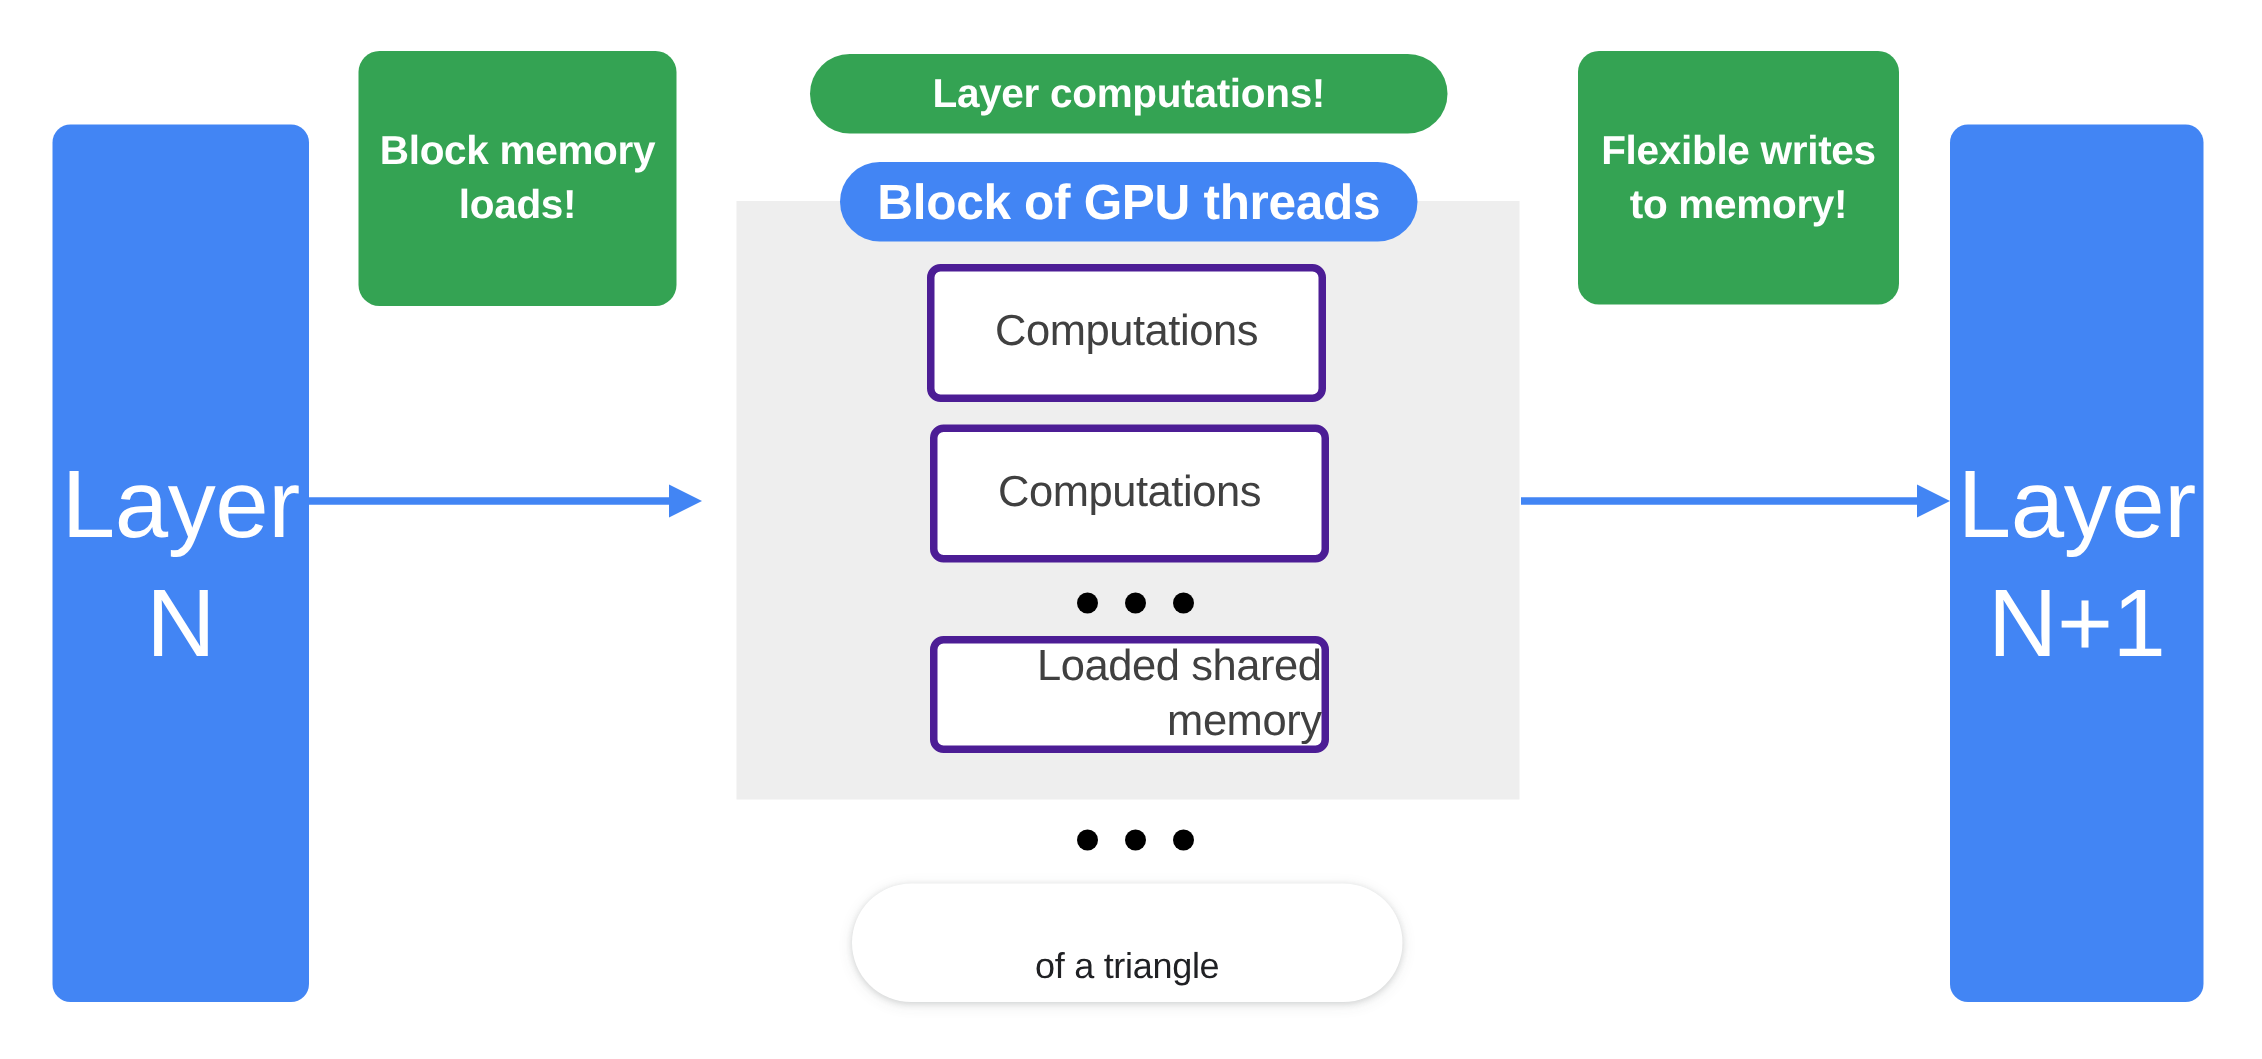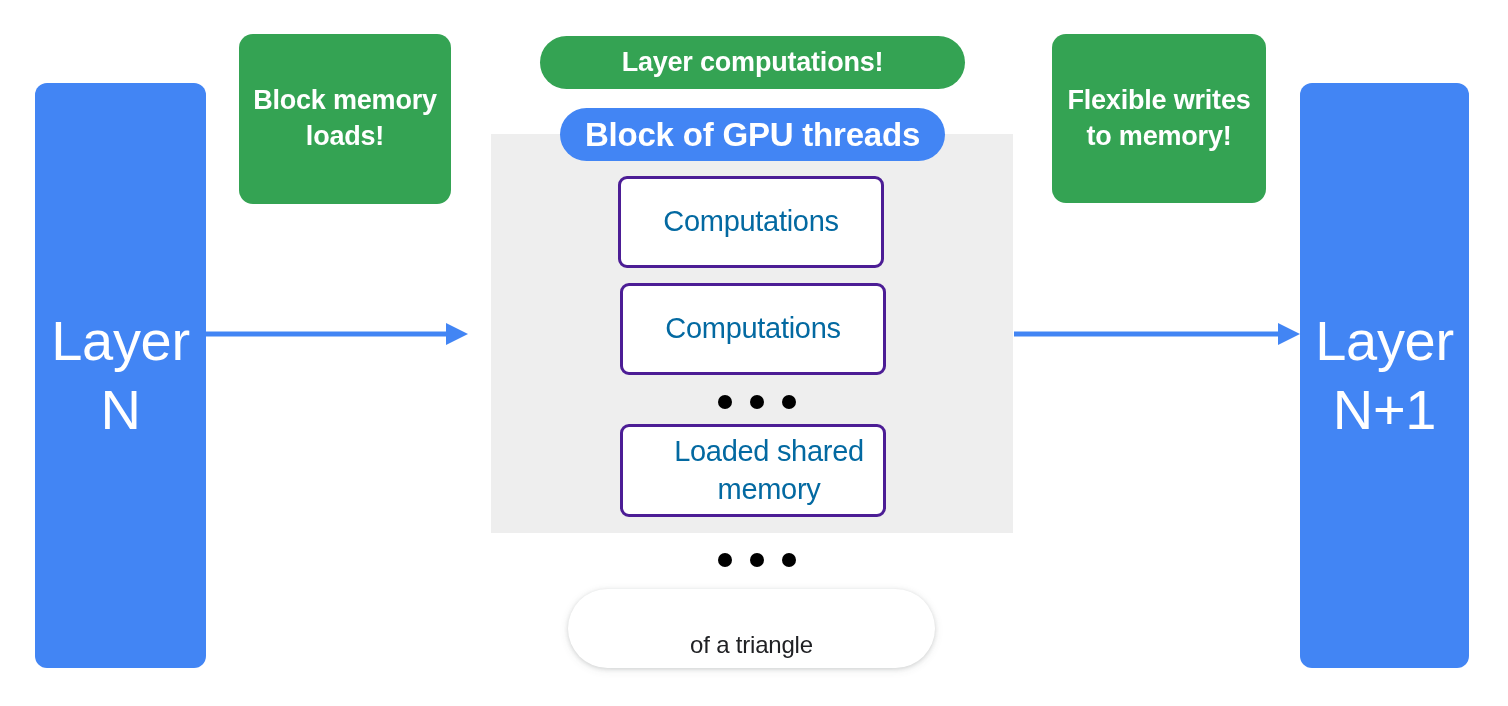--- a/index.html
+++ b/index.html
@@ -22,21 +22,21 @@
   
   .layer-block {
     position: absolute;
     background: #4285f4;
     border-radius: 12px;
     display: flex;
     align-items: center;
     justify-content: center;
     text-align: center;
     color: #ffffff;
-    font-size: 56px;
+    font-size: 64px;
     line-height: 1.22;
     font-weight: 400;
     letter-spacing: -0.3px;
   }
   #layer-n {
     left: 35px;
     top: 83px;
     width: 171px;
     height: 585px;
   }
@@ -116,49 +116,49 @@
     top: 134px;
     width: 522px;
     height: 399px;
     background: #eeeeee;
   }
 
   
   .thread-box {
     position: absolute;
     background: #ffffff;
-    border: 3px solid #4c1d95;
+    border: 5px solid #4c1d95;
     border-radius: 9px;
     box-sizing: border-box;
     display: flex;
     align-items: center;
     justify-content: center;
-    text-align: center;
-    color: #0369a1;
+    text-align: right;
+    color: #404040;
     font-size: 29px;
     line-height: 1.28;
     letter-spacing: -0.3px;
   }
   #thread-box-1 {
     left: 618px;
     top: 176px;
     width: 266px;
     height: 92px;
   }
   #thread-box-2 {
     left: 620px;
     top: 283px;
     width: 266px;
     height: 92px;
   }
   #thread-box-3 {
     left: 620px;
     top: 424px;
     width: 266px;
-    height: 93px;
+    height: 78px;
     padding-left: 32px;
   }
 
   
   .dots-row {
     position: absolute;
     display: flex;
     gap: 18px;
     align-items: center;
   }

